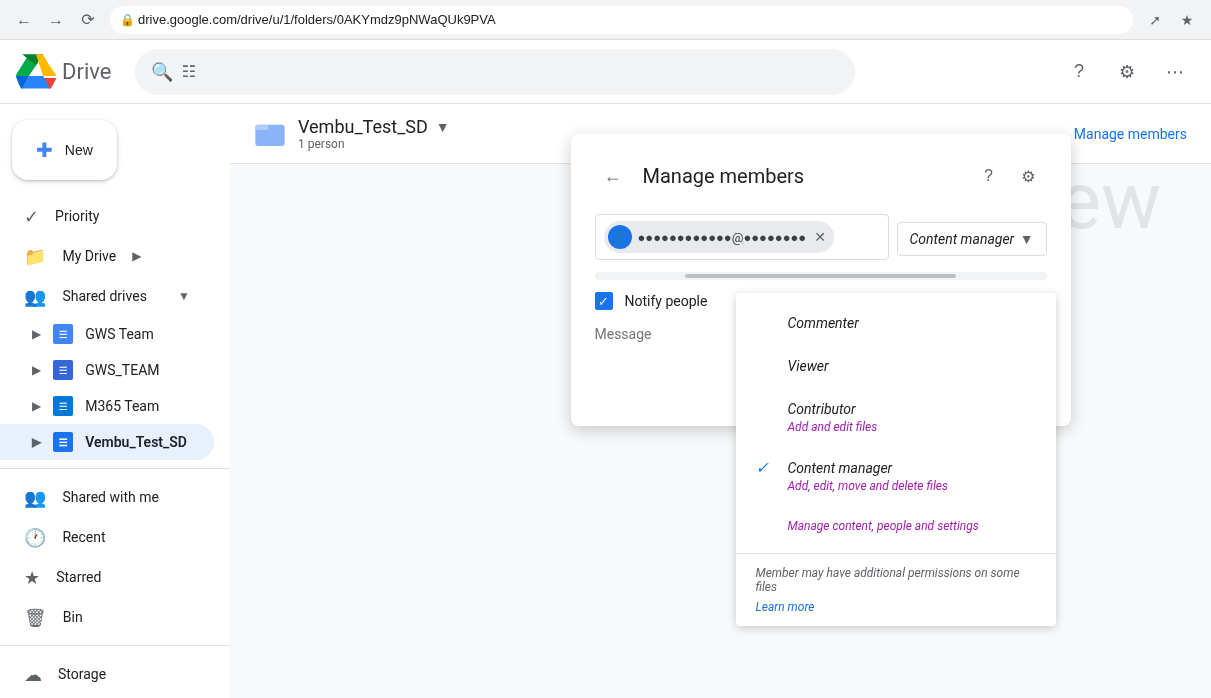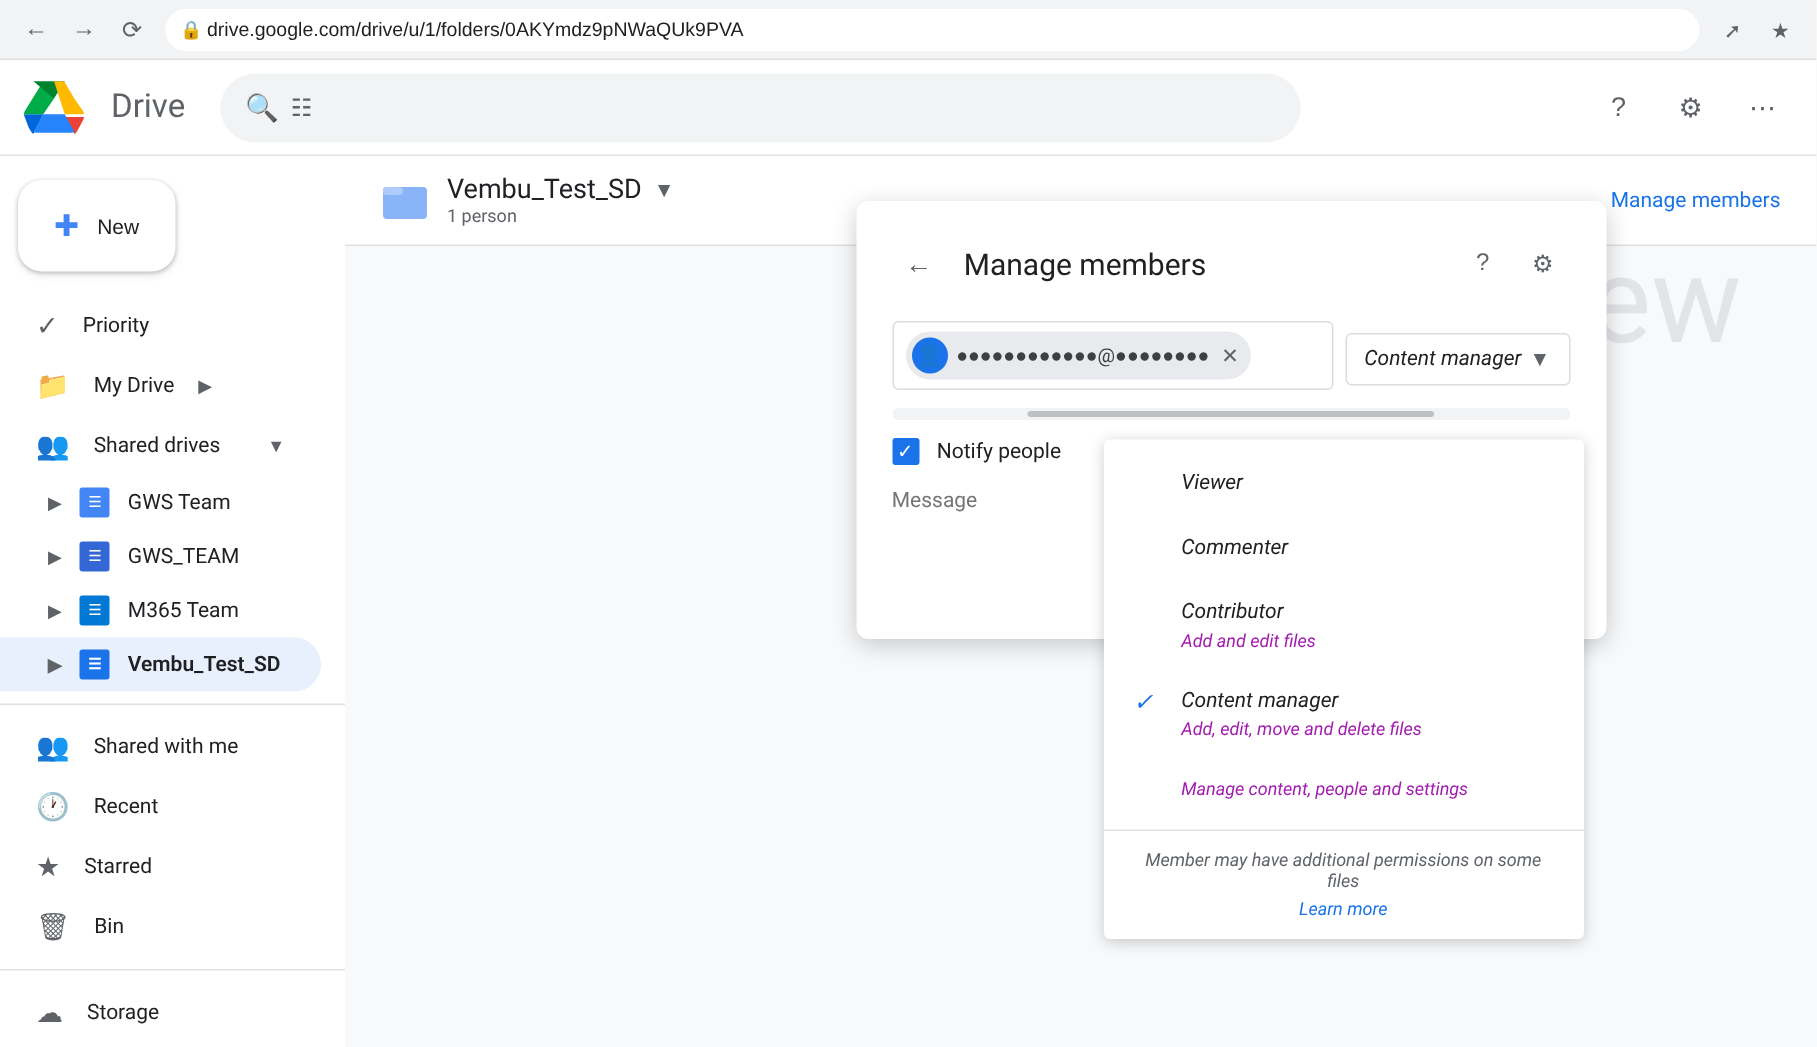--- a/index.html
+++ b/index.html
@@ -16,21 +16,21 @@
     .address-input { flex: 1; border: none; outline: none; background: white; border-radius: 20px; height: 28px; padding: 0 8px 0 28px; font-size: 13px; color: #202124; }
     .browser-actions { display: flex; gap: 4px; align-items: center; }
     .browser-action-btn { width: 28px; height: 28px; border-radius: 50%; border: none; background: transparent; cursor: pointer; display: flex; align-items: center; justify-content: center; color: #5f6368; font-size: 14px; }
 
     
     .app { display: flex; flex-direction: column; height: calc(698px - 40px); }
 
     
     .topbar { display: flex; align-items: center; height: 64px; padding: 0 16px; background: white; border-bottom: 1px solid #e0e0e0; gap: 8px; }
     .logo { display: flex; align-items: center; gap: 4px; text-decoration: none; }
-    .logo-text { font-size: 22px; color: #5f6368; font-weight: 400; margin-left: 14px; }
+    .logo-text { font-size: 22px; color: #5f6368; font-weight: 400; margin-left: 2px; }
     .search-bar { flex: 1; max-width: 720px; display: flex; align-items: center; background: #f1f3f4; border-radius: 24px; height: 46px; padding: 0 16px; gap: 8px; margin: 0 16px; }
     .search-icon { color: #5f6368; font-size: 18px; }
     .search-input { border: none; background: transparent; outline: none; font-size: 16px; flex: 1; color: #202124; }
     .topbar-actions { margin-left: auto; display: flex; align-items: center; gap: 8px; }
     .topbar-btn { width: 40px; height: 40px; border-radius: 50%; border: none; background: transparent; cursor: pointer; display: flex; align-items: center; justify-content: center; color: #5f6368; font-size: 18px; }
 
     
     .main { display: flex; flex: 1; overflow: hidden; }
 
     
@@ -90,21 +90,21 @@
 
     
     .message-field { border: none; outline: none; width: 100%; font-size: 14px; color: #9aa0a6; padding: 8px 0; min-height: 80px; resize: none; font-family: inherit; }
 
     
     .dropdown-menu { position: absolute; top: 70px; right: -10px; width: 320px; background: white; border-radius: 4px; box-shadow: 0 2px 10px rgba(0,0,0,0.2); z-index: 50; padding: 8px 0; }
     .dropdown-item { padding: 12px 20px; cursor: pointer; }
     .dropdown-item-title { font-size: 14px; color: #202124; display: flex; align-items: center; }
     .dropdown-check { color: #1a73e8; font-size: 16px; margin-right: 8px; width: 24px; }
     .dropdown-subtitle { font-size: 12px; color: #a21caf; margin-top: 2px; margin-left: 32px; }
-    .dropdown-footer { border-top: 1px solid #e0e0e0; margin-top: 8px; padding: 12px 20px 4px; text-align: center; }
+    .dropdown-footer { border-top: 1px solid #e0e0e0; margin-top: 8px; padding: 12px 20px 4px; }
     .dropdown-footer-text { font-size: 12px; color: #5f6368; margin-bottom: 4px; }
     .dropdown-learn-more { font-size: 12px; color: #1a73e8; cursor: pointer; text-decoration: none; }
 
     
     .drive-logo { width: 40px; height: 40px; }
   </style>
 </head>
 <body>
 
 <div class="browser-bar">
@@ -276,27 +276,27 @@
               </div>
             </div>
             <div class="role-dropdown" style="position:relative;">
               <span>Content manager</span>
               <span class="role-dropdown-arrow">▼</span>
 
               <div class="dropdown-menu">
                 <div class="dropdown-item">
                   <div class="dropdown-item-title">
                     <span class="dropdown-check">&nbsp;</span>
-                    <span>Viewer</span>
+                    <span>Commenter</span>
                   </div>
                 </div>
                 <div class="dropdown-item">
                   <div class="dropdown-item-title">
                     <span class="dropdown-check">&nbsp;</span>
-                    <span>Commenter</span>
+                    <span>Viewer</span>
                   </div>
                 </div>
                 <div class="dropdown-item">
                   <div class="dropdown-item-title">
                     <span class="dropdown-check">&nbsp;</span>
                     <span>Contributor</span>
                   </div>
                   <div class="dropdown-subtitle">Add and edit files</div>
                 </div>
                 <div class="dropdown-item">

